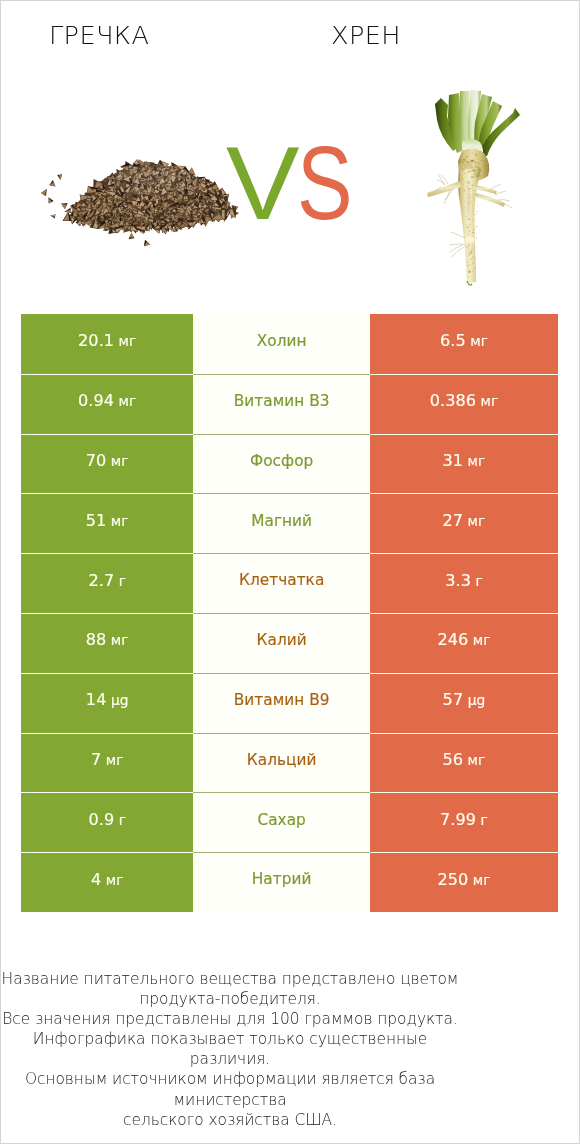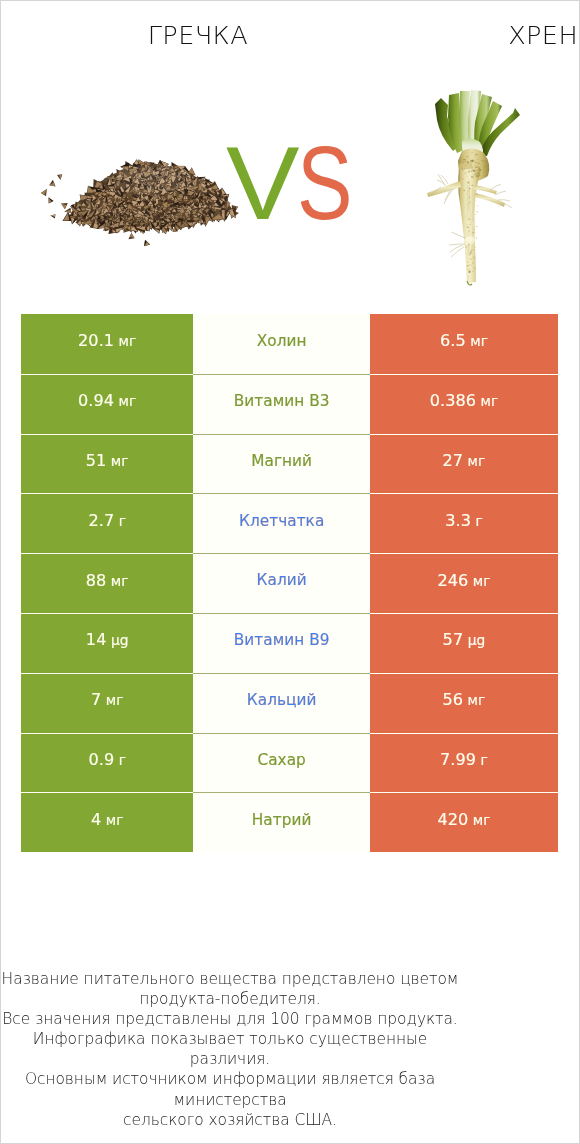--- a/index.html
+++ b/index.html
@@ -7,42 +7,42 @@
   body{
     width:580px;height:1144px;overflow:hidden;
     font-family:"Liberation Sans","DejaVu Sans",sans-serif;
     -webkit-font-smoothing:antialiased;
   }
   .page{position:relative;width:578px;height:1142px;border:1px solid #d4d4d4;background:#fff;overflow:hidden;}
 
   .art{position:absolute;left:0;top:0;}
 
     .title{position:absolute;top:22px;font-family:"DejaVu Sans",sans-serif;font-size:25.6px;font-weight:200;color:#131313;letter-spacing:0.35px;white-space:nowrap;line-height:1;}
-  #t-left{left:0;width:247px;text-align:right;}
-  #t-right{left:330px;width:247px;text-align:right;}
+  #t-left{left:0;width:247px;text-align:left;padding-left:48px;}
+  #t-right{left:330px;width:247px;text-align:left;}
 
   
   .vs{position:absolute;left:6px;top:130px;width:578px;text-align:center;font-size:104px;font-weight:400;line-height:1;letter-spacing:0;}
   .vs span{display:inline-block;}
   .vs .v{color:#7aa82c;transform:scaleX(1.06);transform-origin:left center;}
   .vs .s{color:#e2694a;transform:scaleX(0.80);transform-origin:left center;margin-left:1px;}
 
   table.cmp{position:absolute;left:20px;top:313px;width:537px;border-collapse:separate;border-spacing:0;table-layout:fixed;}
   table.cmp tr{height:59.8px;}
   table.cmp td{padding:0;text-align:center;vertical-align:middle;line-height:1;}
   td.l{width:165px;background:#82a732;color:#fffff0;}
   td.m{width:169px;background:#fffffa;}
   td.r{width:180px;background:#e16b49;color:#fffff0;}
   tr+tr td.l,tr+tr td.r{border-top:1.5px solid #fffff2;margin-left:17px;}
   tr+tr td.m{border-top:1.4px solid #a3b172;}
   .num{font-family:"DejaVu Sans",sans-serif;font-weight:400;-webkit-text-stroke:0.18px #fffff0;font-size:16.1px;letter-spacing:0.05px;position:relative;top:-3px;}
   .unit{font-family:"DejaVu Sans",sans-serif;font-size:13.8px;font-weight:400;-webkit-text-stroke:0.18px #fffff0;letter-spacing:0.05px;position:relative;top:-3px;}
   .nut{font-family:"DejaVu Sans",sans-serif;font-size:15.3px;font-weight:400;letter-spacing:0.05px;position:relative;top:-3px;}
   .green{color:#7d9a33;-webkit-text-stroke:0.2px #7d9a33;}
-  .orange{color:#3b82f6;-webkit-text-stroke:0.2px #cd6e52;}
+  .orange{color:#a16207;-webkit-text-stroke:0.2px #cd6e52;}
 
   .foot{position:absolute;left:0;top:968px;width:458px;text-align:center;font-family:"DejaVu Sans",sans-serif;font-weight:200;font-size:15.45px;color:#232323;line-height:20.1px;letter-spacing:-0.06px;}
 </style>
 </head>
 <body>
 
 <div class="page">
 
   <div class="header-area">
     <svg class="art" width="578" height="300" viewBox="0 0 578 300">
@@ -1591,20 +1591,25 @@
           <td class="l"><span class="num">20.1</span> <span class="unit">мг</span></td>
           <td class="m"><span class="nut green">Холин</span></td>
           <td class="r"><span class="num">6.5</span> <span class="unit">мг</span></td>
         </tr>
         <tr>
           <td class="l"><span class="num">0.94</span> <span class="unit">мг</span></td>
           <td class="m"><span class="nut green">Витамин B3</span></td>
           <td class="r"><span class="num">0.386</span> <span class="unit">мг</span></td>
         </tr>
         <tr>
+          <td class="l"><span class="num">70</span> <span class="unit">мг</span></td>
+          <td class="m"><span class="nut green">Фосфор</span></td>
+          <td class="r"><span class="num">31</span> <span class="unit">мг</span></td>
+        </tr>
+        <tr>
           <td class="l"><span class="num">51</span> <span class="unit">мг</span></td>
           <td class="m"><span class="nut green">Магний</span></td>
           <td class="r"><span class="num">27</span> <span class="unit">мг</span></td>
         </tr>
         <tr>
           <td class="l"><span class="num">2.7</span> <span class="unit">г</span></td>
           <td class="m"><span class="nut orange">Клетчатка</span></td>
           <td class="r"><span class="num">3.3</span> <span class="unit">г</span></td>
         </tr>
         <tr>
@@ -1623,21 +1628,21 @@
           <td class="r"><span class="num">56</span> <span class="unit">мг</span></td>
         </tr>
         <tr>
           <td class="l"><span class="num">0.9</span> <span class="unit">г</span></td>
           <td class="m"><span class="nut green">Сахар</span></td>
           <td class="r"><span class="num">7.99</span> <span class="unit">г</span></td>
         </tr>
         <tr>
           <td class="l"><span class="num">4</span> <span class="unit">мг</span></td>
           <td class="m"><span class="nut green">Натрий</span></td>
-          <td class="r"><span class="num">420</span> <span class="unit">мг</span></td>
+          <td class="r"><span class="num">250</span> <span class="unit">мг</span></td>
         </tr>
       </tbody>
     </table>
 
   <div class="foot">
       <div>Название питательного вещества представлено цветом</div>
       <div>продукта-победителя.</div>
       <div>Все значения представлены для 100 граммов продукта.</div>
       <div>Инфографика показывает только существенные различия.</div>
       <div>Основным источником информации является база министерства</div>

